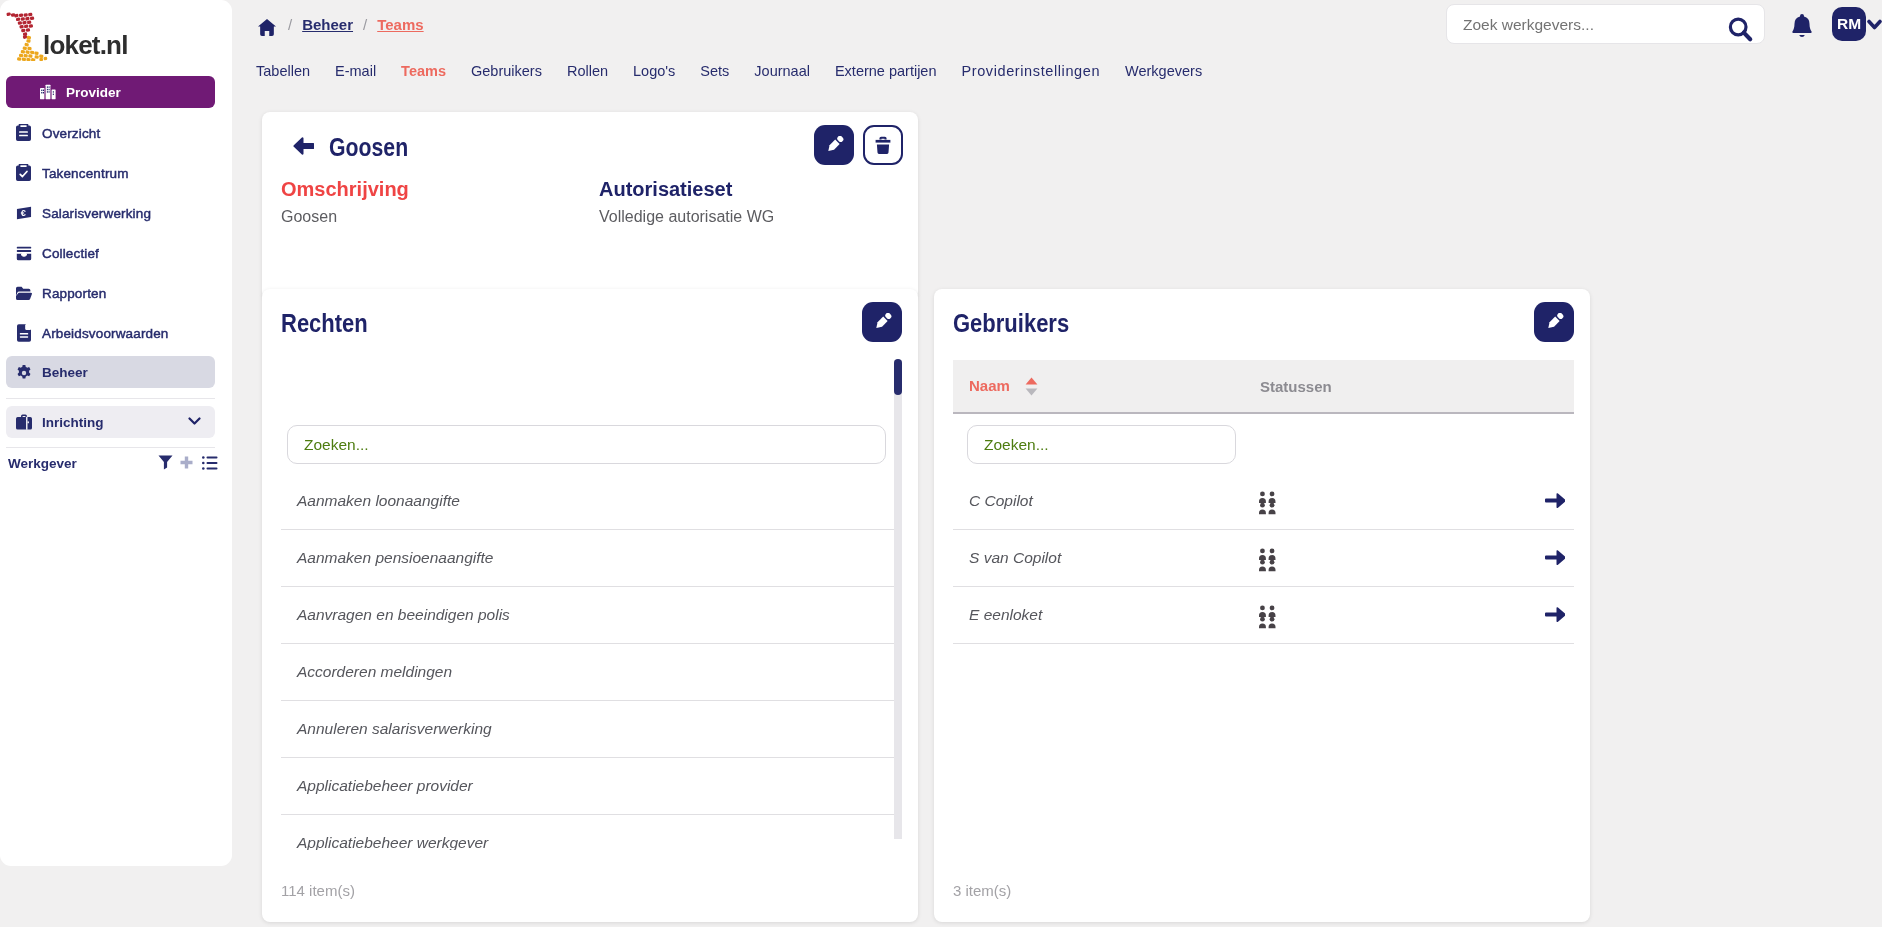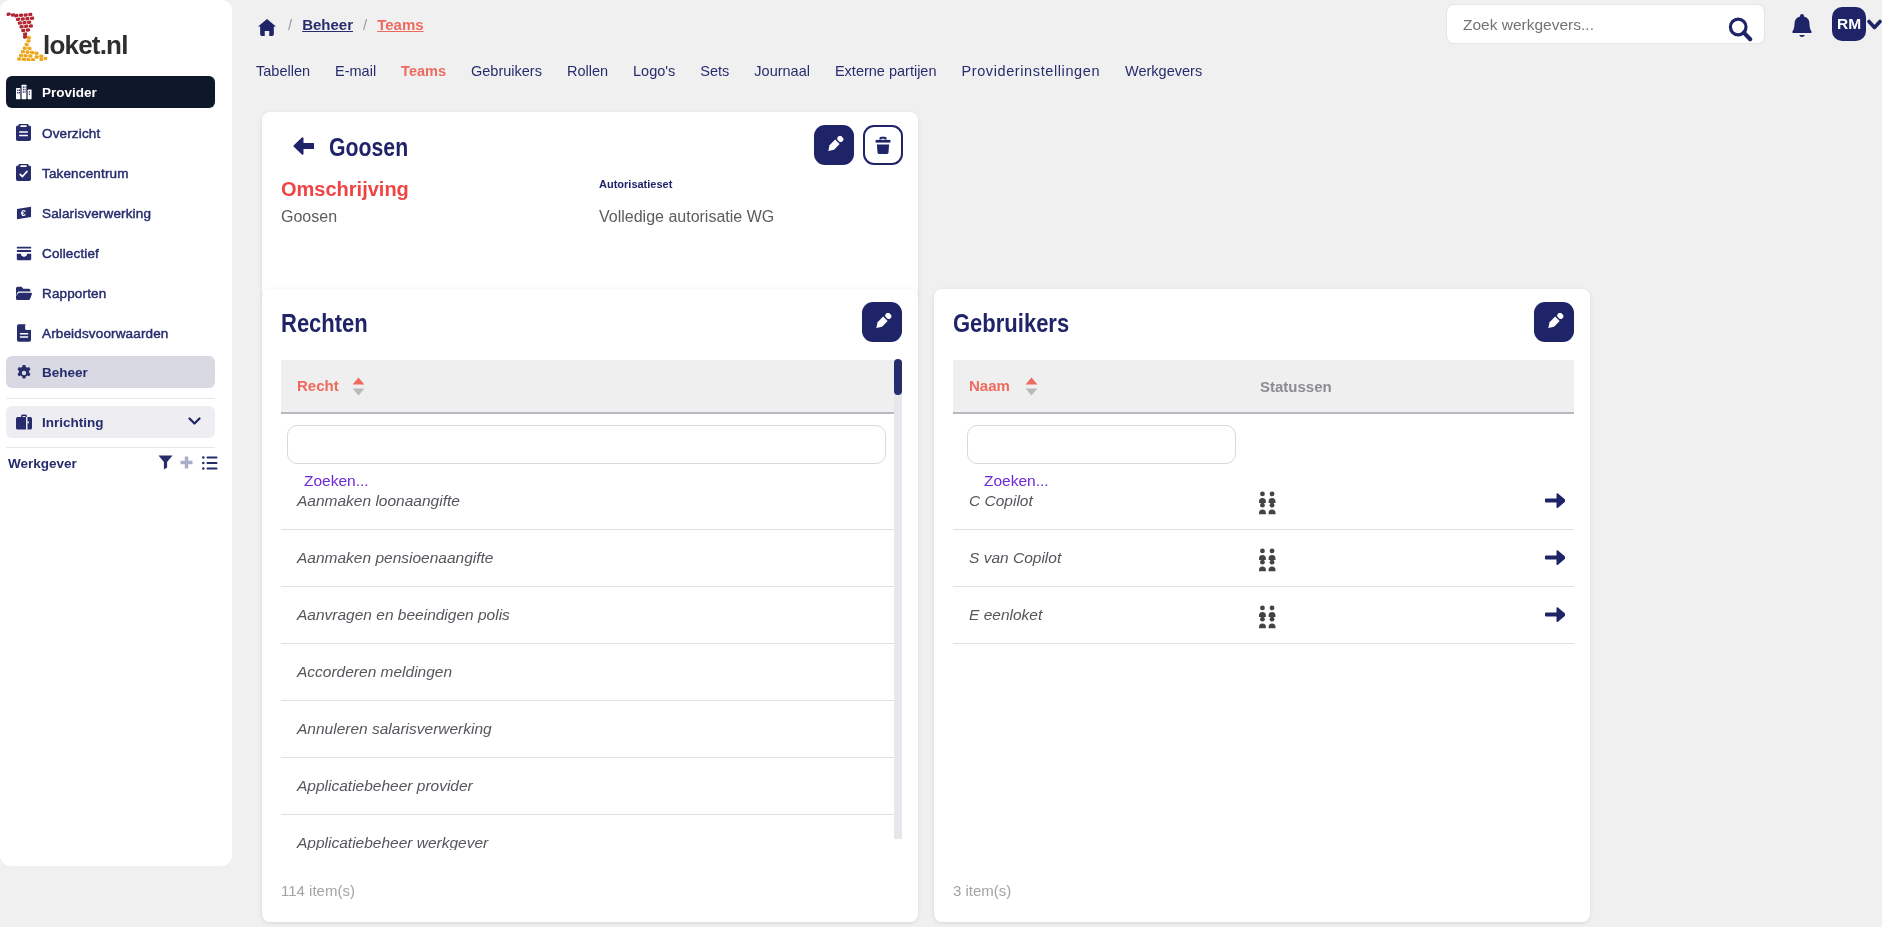--- a/index.html
+++ b/index.html
@@ -6,21 +6,21 @@
   * { margin:0; padding:0; box-sizing:border-box; }
   html,body { width:1882px; height:927px; overflow:hidden; }
   body { font-family:"Liberation Sans", sans-serif; background:#f1f0f0; position:relative; }
   .sidebar { position:absolute; left:0; top:0; width:232px; height:866px; background:#ffffff; z-index:5;border-radius:11px; }
   .logo { position:absolute; left:7px; top:10px; }
   .logotext { position:absolute; left:43px; top:30px; font-size:26px; font-weight:bold; color:#2e2e2e; letter-spacing:-0.8px; }
   .mi { position:absolute; left:6px; width:209px; height:32px; border-radius:6px; display:flex; align-items:center; }
   .mi .ic { width:16px; height:19px; margin-left:9.5px; flex:none; display:flex; align-items:center; justify-content:center; }
   .mi .lb { margin-left:10.5px; font-size:13.5px; font-weight:bold; color:#272c6d; }
   .mi .lb.plainlb { font-weight:normal !important; -webkit-text-stroke:0.45px #272c6d; letter-spacing:0.15px; }
-  .mi.active { background:#0f172a; }
+  .mi.active { background:#701a75;padding-left:24px; }
   .mi.active .lb { color:#ffffff; }
   .mi.beheer { background:#d8d9e3; }
   .mi.inricht { background:#eeedf2; }
   .sep { position:absolute; left:6px; width:209px; height:1px; background:#e7e6ea; }
   .wg-row { position:absolute; left:8px; top:454px; width:210px; height:18px; }
   .wg-row .t { font-size:13.5px; font-weight:bold; color:#272c6d; }
   .crumb { position:absolute; left:258px; top:12px; display:flex; align-items:center; font-size:15px; font-weight:bold; }
   .crumb .sl { color:#9a9aa0; margin:0 10px; font-weight:normal; }
   .crumb a.b { color:#272c6d; text-decoration:underline; }
   .crumb a.t { color:#ed6a5f; text-decoration:underline; }
@@ -41,21 +41,21 @@
 
   .iconbtn { position:absolute; width:40px; height:40px; border-radius:11px; display:flex; align-items:center; justify-content:center; }
   .iconbtn.fill { background:#1f2368; }
   .iconbtn.line { background:#fff; border:2px solid #1f2368; }
 
   .cardtitle { position:absolute; font-size:25px; font-weight:bold; color:#1f2368; transform:scaleX(0.88); transform-origin:left; }
 
   .thead { position:absolute; background:#f0efef; border-bottom:2px solid #bab7be; }
   .th-sort { font-size:15px; font-weight:bold; color:#ed6a5f; display:flex; align-items:center; }
   .zoeken { position:absolute; border:1px solid #d9d8dd; border-radius:10px; background:#fff; }
-  .zoeken .ph { position:absolute; left:16px; top:50%; transform:translateY(-50%); font-size:15.5px; color:#6d28d9;margin-top:36px; }
+  .zoeken .ph { position:absolute; left:16px; top:50%; transform:translateY(-50%); font-size:15.5px; color:#4d7c0f; }
   .row { position:absolute; left:0; width:100%; height:57px; border-bottom:1px solid #e0dfe2; display:flex; align-items:center;font-style:italic; }
   .row .txt { margin-left:16px; font-size:15.5px; color:#55565c; }
   .items { position:absolute; font-size:15px; color:#a3a2a6; }
   .ppl { position:absolute; left:303px; }
   .arr { position:absolute; left:592px; }
 </style>
 </head>
 <body>
 
 <svg width="0" height="0" style="position:absolute;">
@@ -313,39 +313,32 @@
       </svg>
   </div>
   <div class="iconbtn line" style="left:601px; top:13px;">
     <svg width="16" height="19" viewBox="0 0 16 19" fill="#1f2368">
         <path d="M4.4,3.4 v-0.9 a1.7,1.7 0 0 1 1.7,-1.7 h3.8 a1.7,1.7 0 0 1 1.7,1.7 v0.9 h-2.1 v-0.6 h-3 v0.6 z"></path>
         <rect x="0.6" y="3.9" width="14.8" height="2.7"></rect>
         <path d="M1.9,8.4 h12.2 l-0.6,8.2 a1.5,1.5 0 0 1 -1.5,1.4 H4.0 a1.5,1.5 0 0 1 -1.5,-1.4 z"></path>
       </svg>
   </div>
   <div style="position:absolute; left:19px; top:66px; font-size:20px; font-weight:bold; color:#ef4444;">Omschrijving</div>
-  <div style="position:absolute; left:337px; top:66px; font-size:11px; font-weight:bold; color:#1f2368;">Autorisatieset</div>
+  <div style="position:absolute; left:337px; top:66px; font-size:20px; font-weight:bold; color:#1f2368;">Autorisatieset</div>
   <div style="position:absolute; left:19px; top:96px; font-size:16px; color:#5c5c60;">Goosen</div>
   <div style="position:absolute; left:337px; top:96px; font-size:16px; color:#5c5c60;">Volledige autorisatie WG</div>
 </div>
 
 <div class="card" id="card-rechten">
   <div class="cardtitle" style="left:19px; top:20px;">Rechten</div>
   <div class="iconbtn fill" style="left:600px; top:13px;">
     <svg width="19" height="19" viewBox="0 0 18 18">
         <use href="#pencil" x="0" y="-0.7"></use>
       </svg>
   </div>
-  <div class="thead" style="left:19px; top:71px; width:613px; height:54px;">
-    <div class="th-sort" style="position:absolute; left:16px; top:17px;">Recht</div>
-    <svg style="position:absolute; left:71px; top:17px;" width="13" height="19" viewBox="0 0 13 19">
-        <path d="M6.5,0.5 L12.4,7.5 H0.6 Z" fill="#ed6a5f"></path>
-        <path d="M6.5,18.5 L0.6,11.5 H12.4 Z" fill="#b9b8bd"></path>
-      </svg>
-  </div>
   <div style="position:absolute; left:19px; top:127px; width:613px; height:434px; overflow:hidden;">
     <div class="zoeken" style="left:6px; top:9px; width:599px; height:39px; position:absolute;">
         <span class="ph">Zoeken...</span>
       </div>
     <div class="row" style="top:57px;">
         <span class="txt">Aanmaken loonaangifte</span>
       </div>
     <div class="row" style="top:114px;">
         <span class="txt">Aanmaken pensioenaangifte</span>
       </div>

